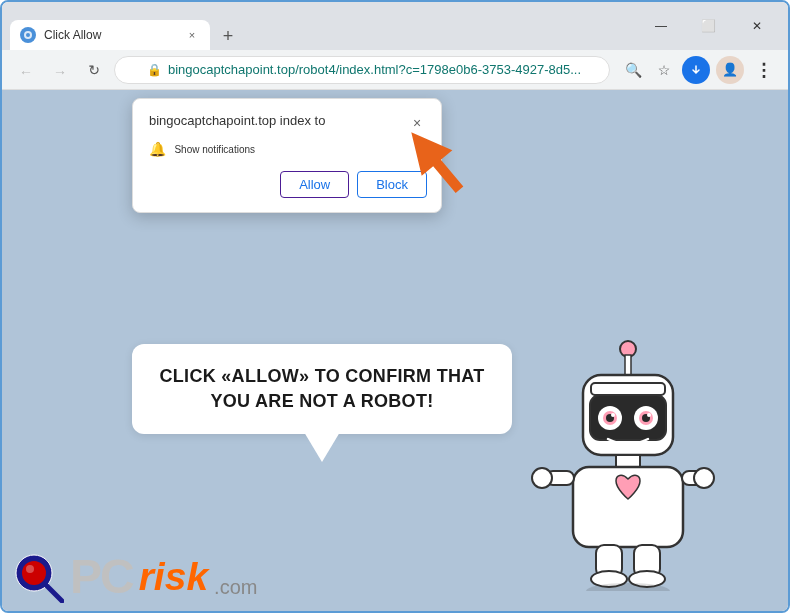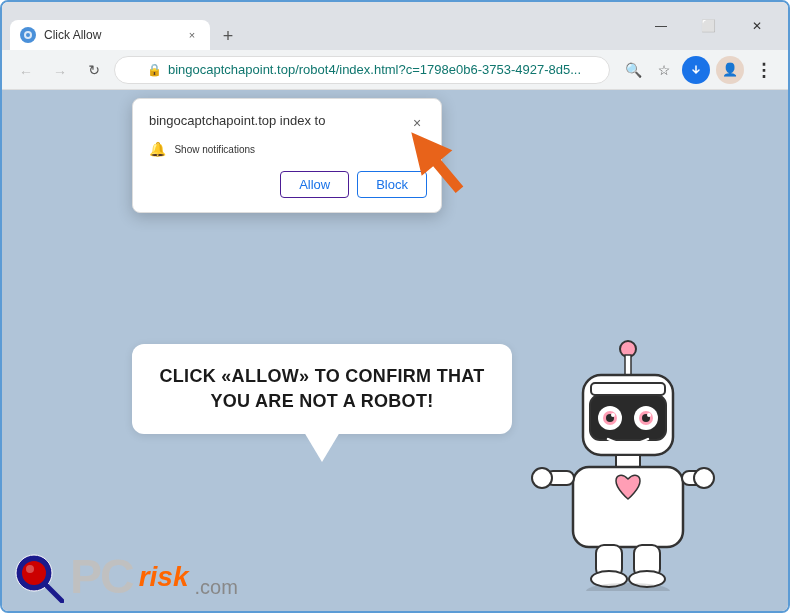--- a/index.html
+++ b/index.html
@@ -386,21 +386,21 @@
 
     .pc-text {
       font-size: 48px;
       font-weight: 900;
       color: #c0c0c0;
       letter-spacing: -2px;
       line-height: 1;
     }
 
     .risk-text {
-      font-size: 28px;
+      font-size: 39px;
       font-weight: 700;
       color: #ff6600;
       font-style: italic;
     }
 
     .com-text {
       font-size: 20px;
       color: #888;
       align-self: flex-end;
       margin-bottom: 4px;

